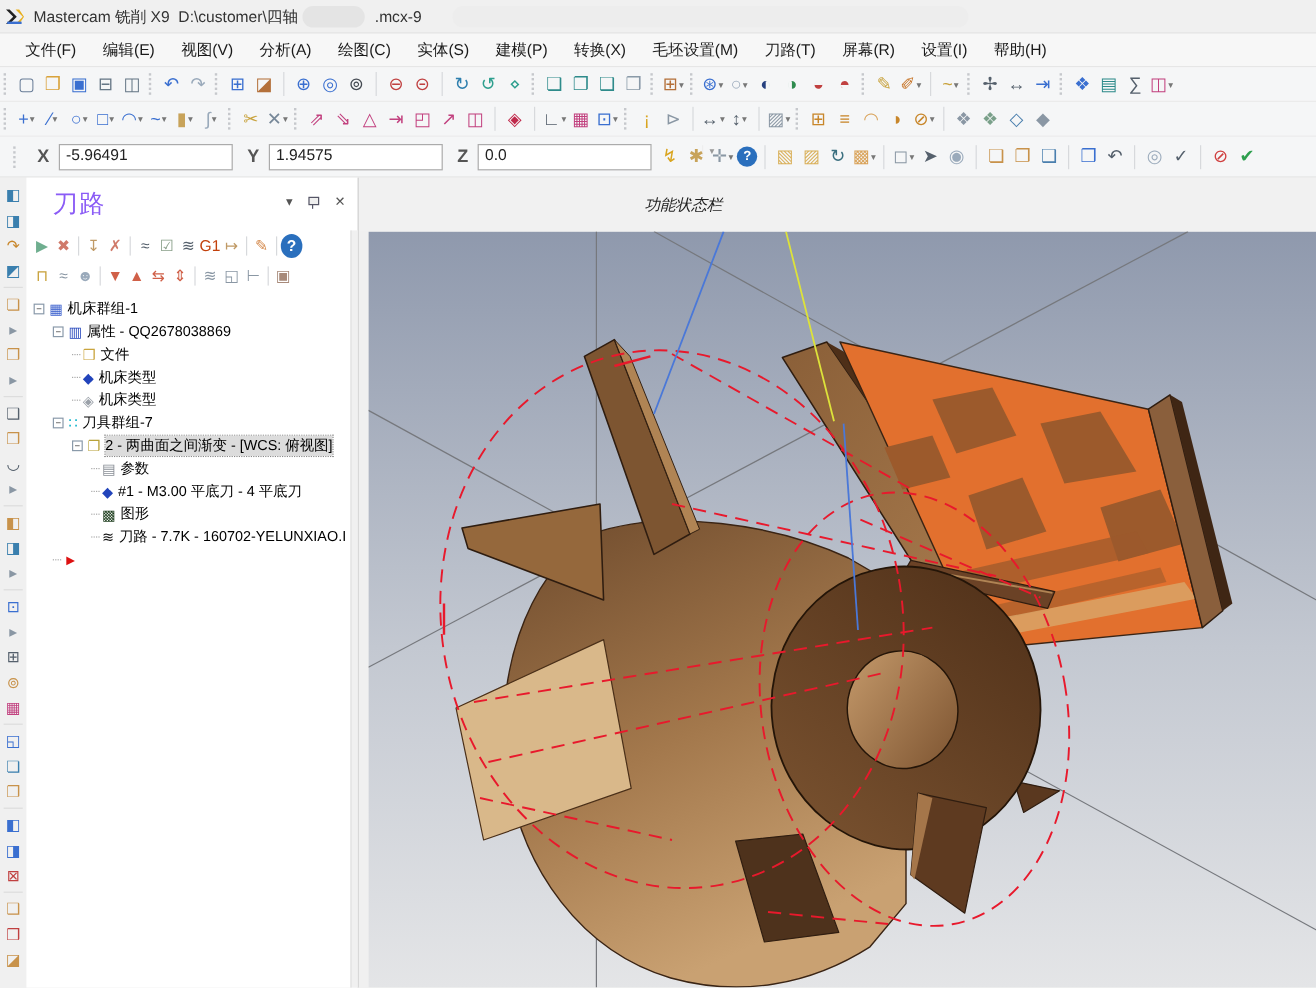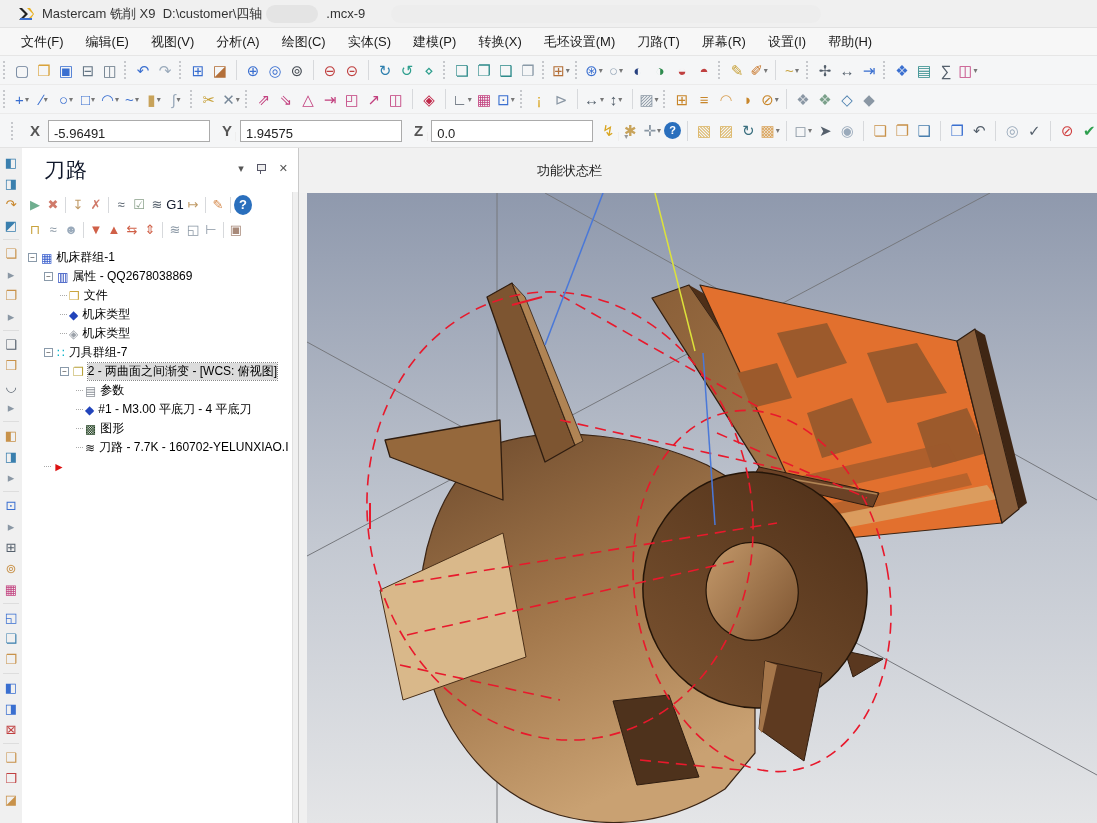--- a/index.html
+++ b/index.html
@@ -1,21 +1,21 @@
 <!DOCTYPE html>
 <html><head>
 <meta charset="utf-8">
 <style>
   * { margin:0; padding:0; box-sizing:border-box; }
   html,body { width:1097px; height:823px; overflow:hidden;
     font-family:"Liberation Sans","DejaVu Sans",sans-serif; background:#f0f0f0; }
 
   
   .titlebar { position:absolute; left:0; top:0; width:1097px; height:28px;
-    background:#f0f0f0; border-bottom:1px solid #e2e2e2; display:flex; align-items:center; gap:8px; padding:0 18px; }
+    background:#f0f0f0; border-bottom:1px solid #e2e2e2; display:flex; align-items:center; gap:8px; padding:0 4px; }
   .titlebar .ttxt { font-size:13px; color:#333; white-space:pre; }
   .redact { height:18px; border-radius:9px; background:#e4e4e4; }
   .redact.r1 { width:52px; margin-left:-4px; }
   .redact.r2 { width:430px; background:#ededed; margin-left:18px; }
 
   
   .menubar { position:absolute; left:0; top:28px; width:1097px; height:28px;
     background:#f7f7f7; border-bottom:1px solid #e6e6e6; display:flex; align-items:center; padding-left:10px; }
   .menu-item { font-size:13px; color:#1a1a1a; padding:4px 11px; cursor:default; }
 
@@ -31,38 +31,38 @@
   .tbi .dd { font-size:8px; color:#777; margin-left:1px; }
   .tbi.badge { border-radius:50%; min-width:17px; height:17px; }
   .tbi.badge .glyph { font-size:11px; font-weight:bold; }
   .sep { width:1px; height:20px; background:#d7d9dc; margin:0 5px; }
   .grip { width:3px; height:18px; border-left:2px dotted #c6c8cc; margin:0 5px 0 3px; }
 
   
   .coordbar { position:absolute; left:0; top:114px; width:1097px; height:34px; background:#f5f6f7;
     border-bottom:1px solid #e3e3e3; display:flex; align-items:center; gap:4px; padding-left:8px; }
   .axis-label { font-size:15px; font-weight:bold; color:#555; margin:0 4px 0 8px; }
-  .combo { width:162px; height:22px; background:#fff; border:1px solid #ababab;
-    display:flex; align-items:flex-end; }
+  .combo { width:145px; height:22px; background:#fff; border:1px solid #ababab;
+    display:flex; align-items:flex-start; }
   .combo input { flex:1; border:none; outline:none; font-size:13px; color:#222; padding:0 5px;
     font-family:"Liberation Sans","DejaVu Sans",sans-serif; background:transparent; }
   .combo .ca { font-size:8px; color:#999; padding:0 5px; border-left:1px solid #eee; }
 
   
   .main { position:absolute; left:0; top:148px; width:1097px; height:675px; }
   .strip { position:absolute; left:0; top:0; width:22px; height:675px; background:#f0f0f0;
     display:flex; flex-direction:column; align-items:center; padding-top:4px; overflow:hidden; }
   .strip .tbi { min-width:18px; height:19px; margin:1px 0; }
   .strip .tbi .glyph { font-size:13px; }
   .strip .hsep { width:16px; height:1px; background:#ddd; margin:3px 0; }
 
   .panel { position:absolute; left:22px; top:0; width:277px; height:675px; background:#ffffff;
     border-right:1px solid #c9c9c9; }
   .panel-header { height:44px; display:flex; align-items:center; padding-left:22px; position:relative; }
-  .panel-title { font-size:21px; color:#0f172a; letter-spacing:1px; }
+  .panel-title { font-size:21px; color:#8b5cf6; letter-spacing:1px; }
   .ph-icons { position:absolute; right:10px; top:14px; display:flex; gap:12px; align-items:center; }
   .ph-icons .hic { font-size:11px; color:#555; cursor:default; }
   .pin { width:11px; height:11px; position:relative; display:inline-block; }
   .pin::before { content:""; position:absolute; left:1px; top:1px; width:7px; height:5px; border:1px solid #556; background:#eee; }
   .pin::after { content:""; position:absolute; left:4px; top:7px; width:1px; height:4px; background:#556; }
   .ptb { display:flex; align-items:center; height:25px; padding-left:4px; }
   .ptb .tbi { min-width:18px; height:20px; margin:0; }
   .ptb .tbi .glyph { font-size:13px; }
   .ptb .sep { height:16px; margin:0 3px; }
 
@@ -70,21 +70,21 @@
   .tree-row { display:flex; align-items:center; height:19px; white-space:nowrap; overflow:hidden; }
   .expbox { width:9px; height:9px; border:1px solid #8a9aaa; background:#fff; color:#333;
     font-size:8px; line-height:7px; text-align:center; margin-right:4px; flex:none; }
   .conn { width:7px; border-top:1px dotted #aaa; margin-right:2px; flex:none; }
   .ticon { font-size:12px; margin-right:4px; flex:none; line-height:1; }
   .tlabel { color:#000; }
   .tree-row.sel .tlabel { background:#dcdcdc; outline:1px dotted #888; }
   .panel-scroll { position:absolute; right:0; top:44px; width:6px; height:631px; background:#f0f0f0; border-left:1px solid #e0e0e0; }
 
   .rightcol { position:absolute; left:299px; top:0; width:798px; height:675px; }
-  .fnbar { height:45px; background:#f1f1f1; display:flex; align-items:center; }
+  .fnbar { height:45px; background:#f1f1f1; display:flex; align-items:center;font-style:italic; }
   .fnbar .fnlabel { margin-left:238px; font-size:13px; color:#222; }
   .vpwrap { position:absolute; left:0; top:45px; width:798px; height:630px; background:#f0f0f0; }
   .vpwrap svg { position:absolute; left:8px; top:0; }
 </style>
 </head>
 <body>
 
 <div class="titlebar">
   <svg width="16" height="16">
     <polygon points="1,2 7,8 1,14 4,14 10,8 4,2" fill="#222"></polygon>
@@ -597,21 +597,21 @@
         <span class="tbi">
           <span class="glyph" style="color: rgb(85, 96, 108);">≈</span>
         </span>
         <span class="tbi">
           <span class="glyph" style="color: rgb(138, 160, 138);">☑</span>
         </span>
         <span class="tbi">
           <span class="glyph" style="color: rgb(85, 96, 108);">≋</span>
         </span>
         <span class="tbi">
-          <span class="glyph" style="color: #0f172a;">G1</span>
+          <span class="glyph" style="color: #c2410c;">G1</span>
         </span>
         <span class="tbi">
           <span class="glyph" style="color: rgb(192, 154, 102);">↦</span>
         </span>
         <div class="sep"></div>
         <span class="tbi">
           <span class="glyph" style="color: rgb(212, 136, 74);">✎</span>
         </span>
         <div class="sep"></div>
         <span class="tbi badge" style="background: rgb(42, 111, 189);">

